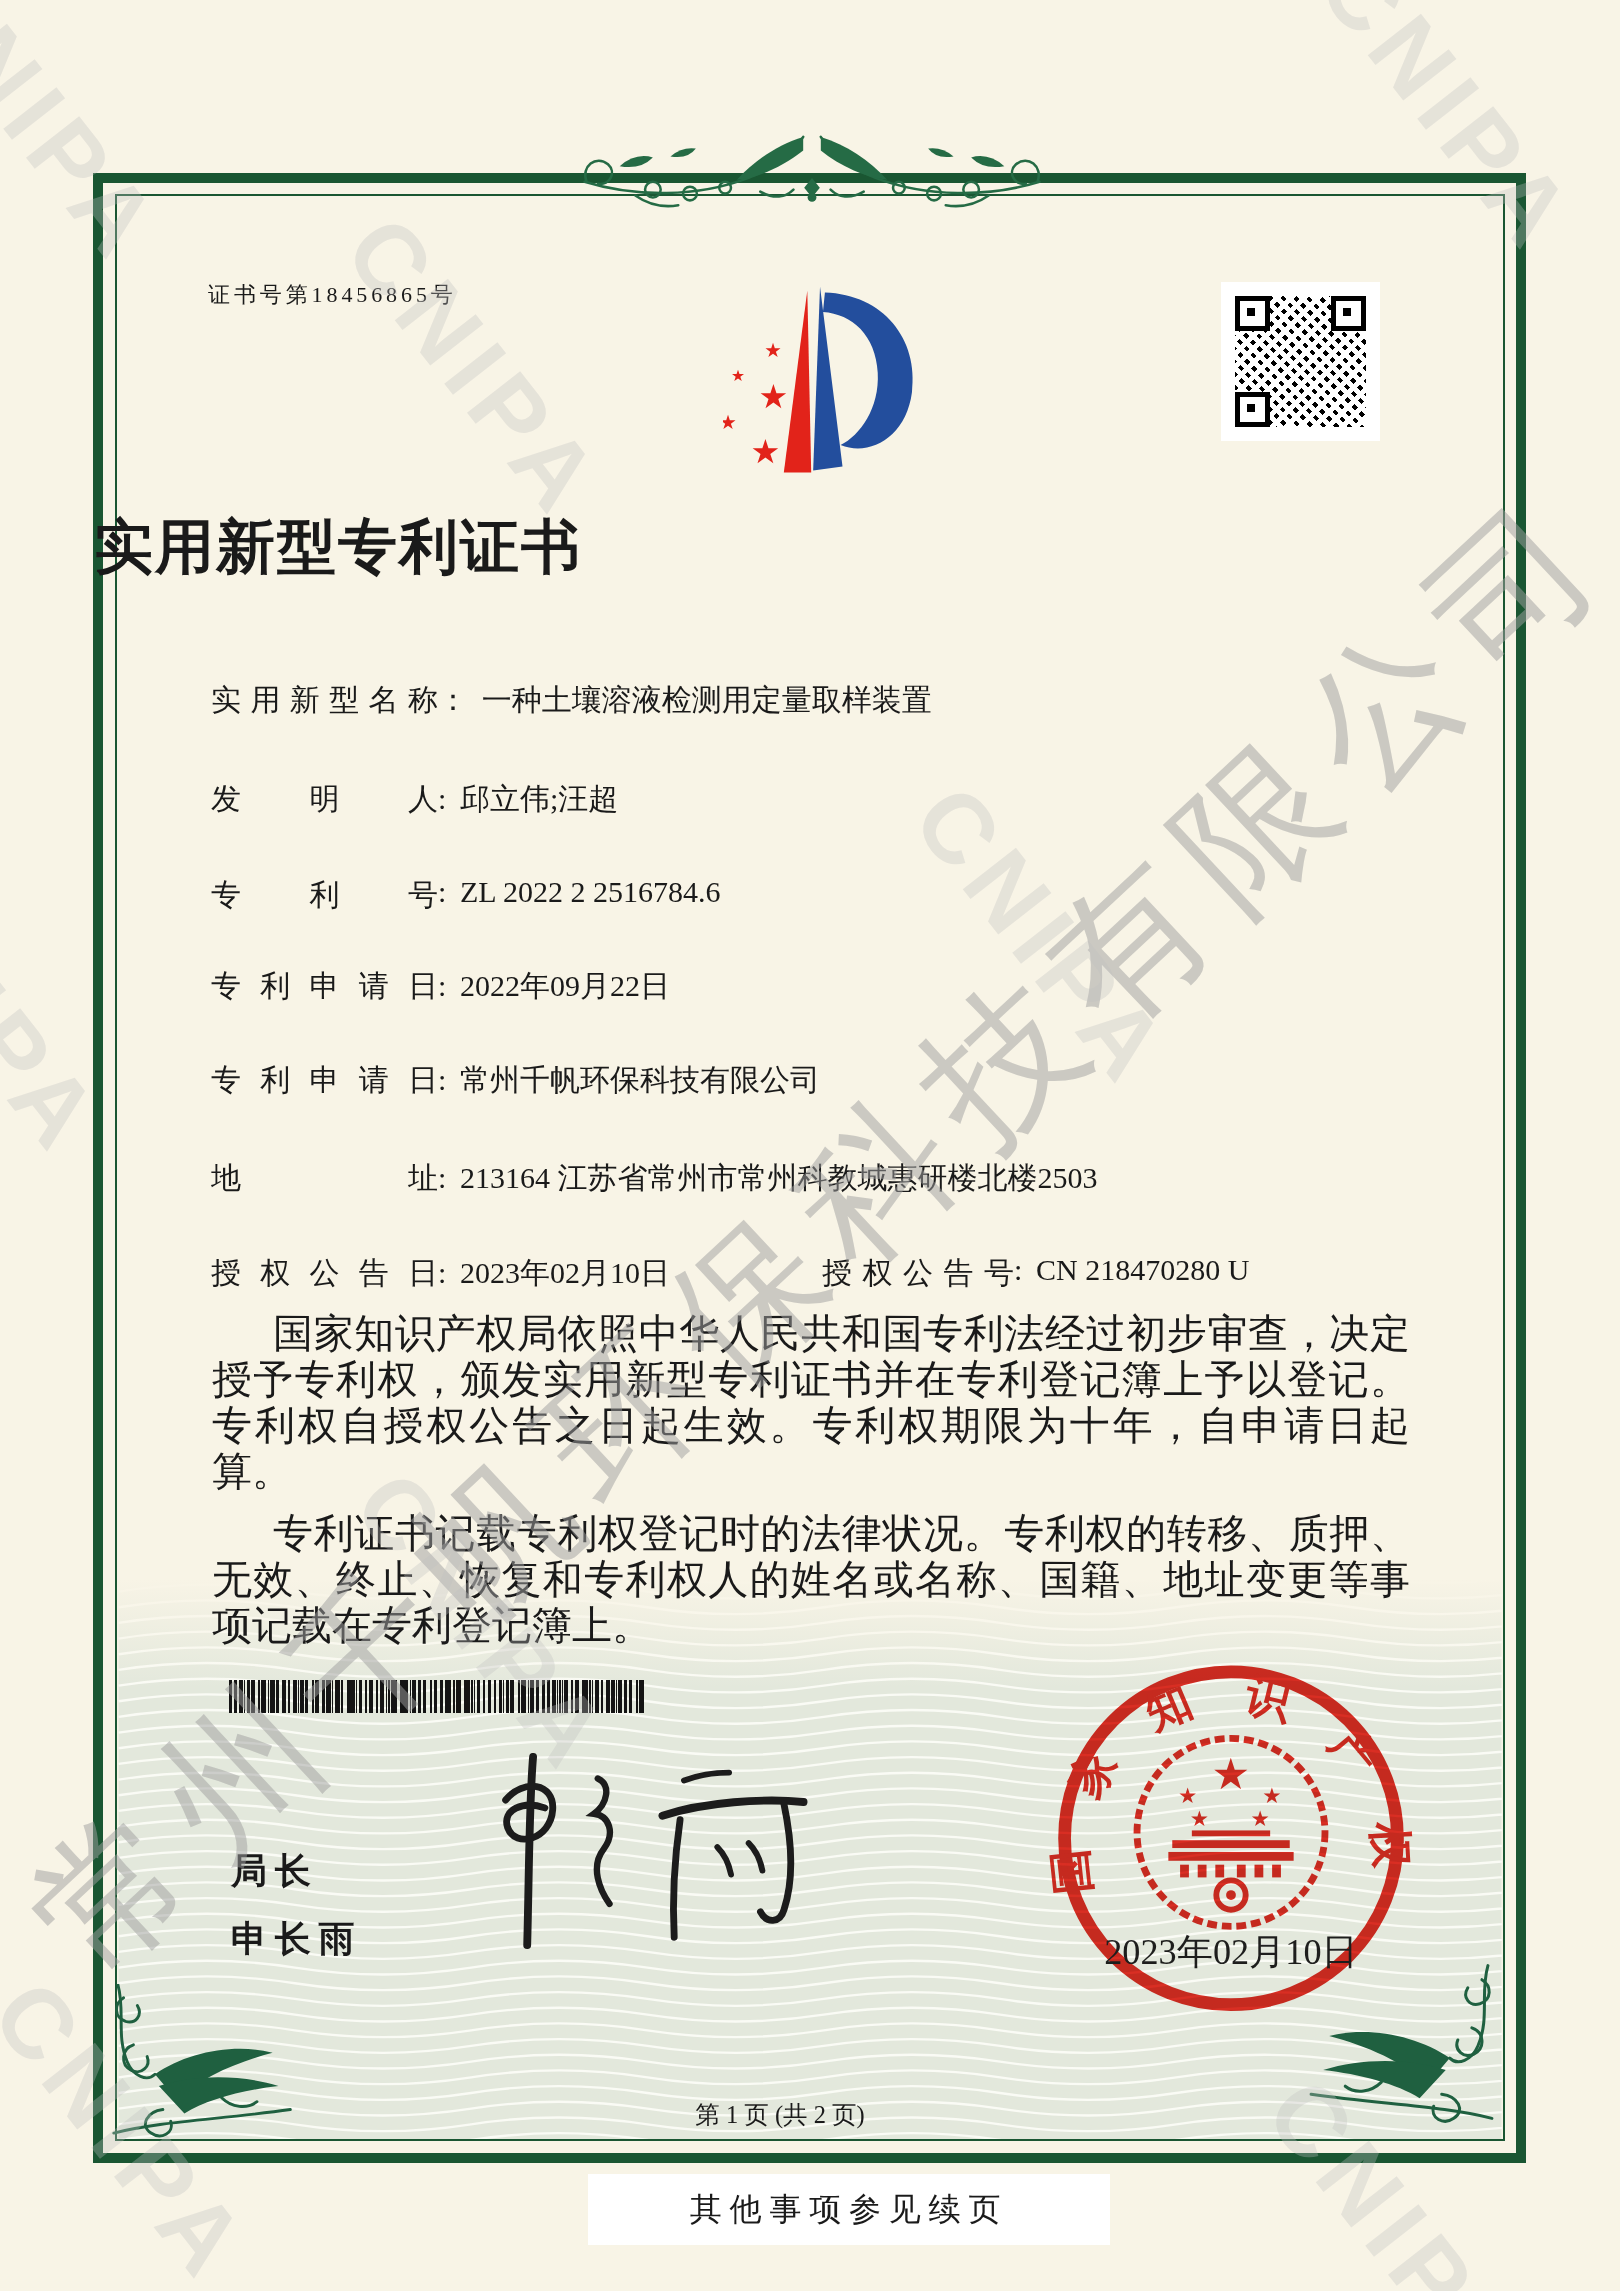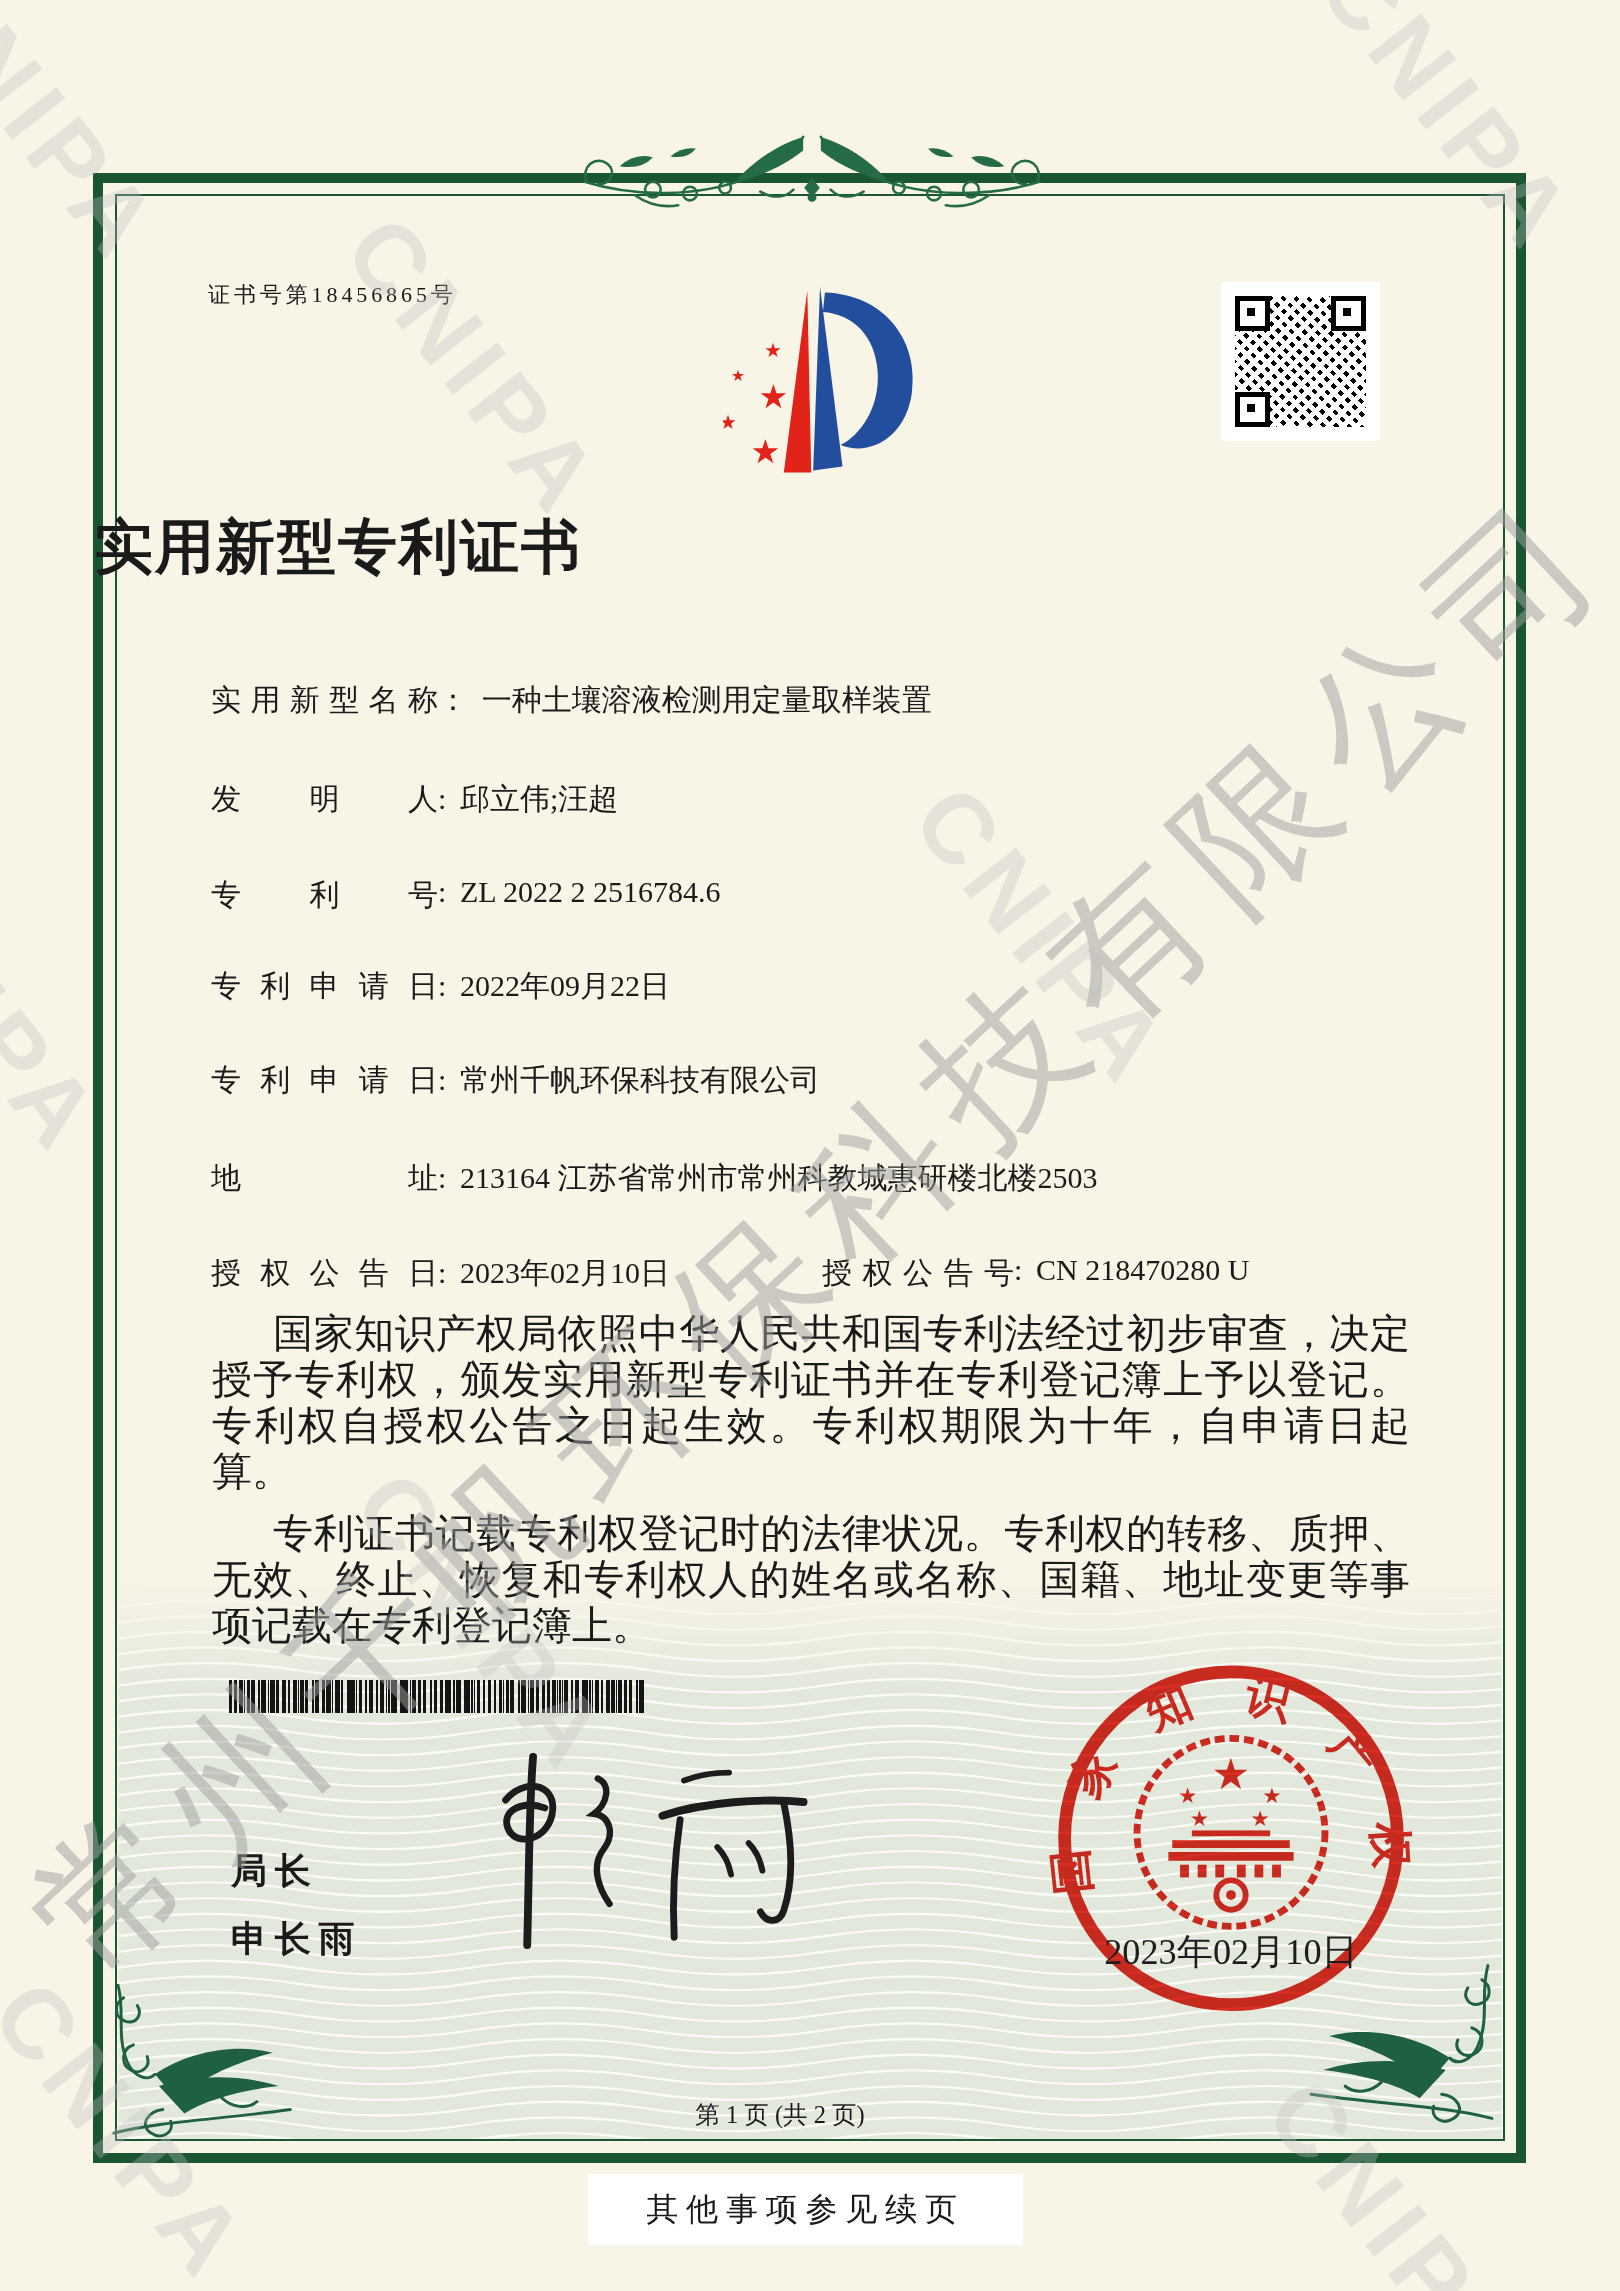--- a/index.html
+++ b/index.html
@@ -60,21 +60,21 @@
   .director-label{position:absolute;left:231px;top:1847px;font-family:"Liberation Sans","DejaVu Sans",sans-serif;
                   font-weight:700;font-size:36px;letter-spacing:7.8px;z-index:10;}
   .director-name{position:absolute;left:231px;top:1915px;font-family:"Liberation Sans","DejaVu Sans",sans-serif;
                  font-weight:700;font-size:36px;letter-spacing:7.8px;z-index:10;}
 
   
   .seal{position:absolute;left:1045px;top:1664px;z-index:15;mix-blend-mode:multiply;opacity:.95;}
 
   
   .page-footer{position:absolute;left:94px;top:2098px;width:1372px;text-align:center;font-size:24.5px;z-index:10;}
-  .note-box{position:absolute;left:588px;top:2174px;width:435px;height:71px;background:#fff;z-index:10;
+  .note-box{position:absolute;left:588px;top:2174px;width:522px;height:71px;background:#fff;z-index:10;
             text-align:center;line-height:71px;font-size:32px;letter-spacing:7.8px;}
 
   
   .wm{position:absolute;white-space:nowrap;pointer-events:none;z-index:40;}
   .wm-cnipa{font-family:"Liberation Sans","DejaVu Sans",sans-serif;font-weight:700;font-size:98px;
             letter-spacing:9.8px;color:#c0c0c0;opacity:.32;transform:rotate(52deg);transform-origin:0 0;}
   .wm-company{font-size:152px;color:#a0a0a0;opacity:.5;letter-spacing:21.6px;
               transform:rotate(-43deg);transform-origin:0 50%;}
   .wm1{left:-29px;top:-59px;} .wm2{left:1385px;top:-69px;} .wm3{left:412px;top:196px;}
   .wm4{left:980px;top:765px;} .wm5{left:-88px;top:833px;} .wm6{left:421px;top:1451px;}

